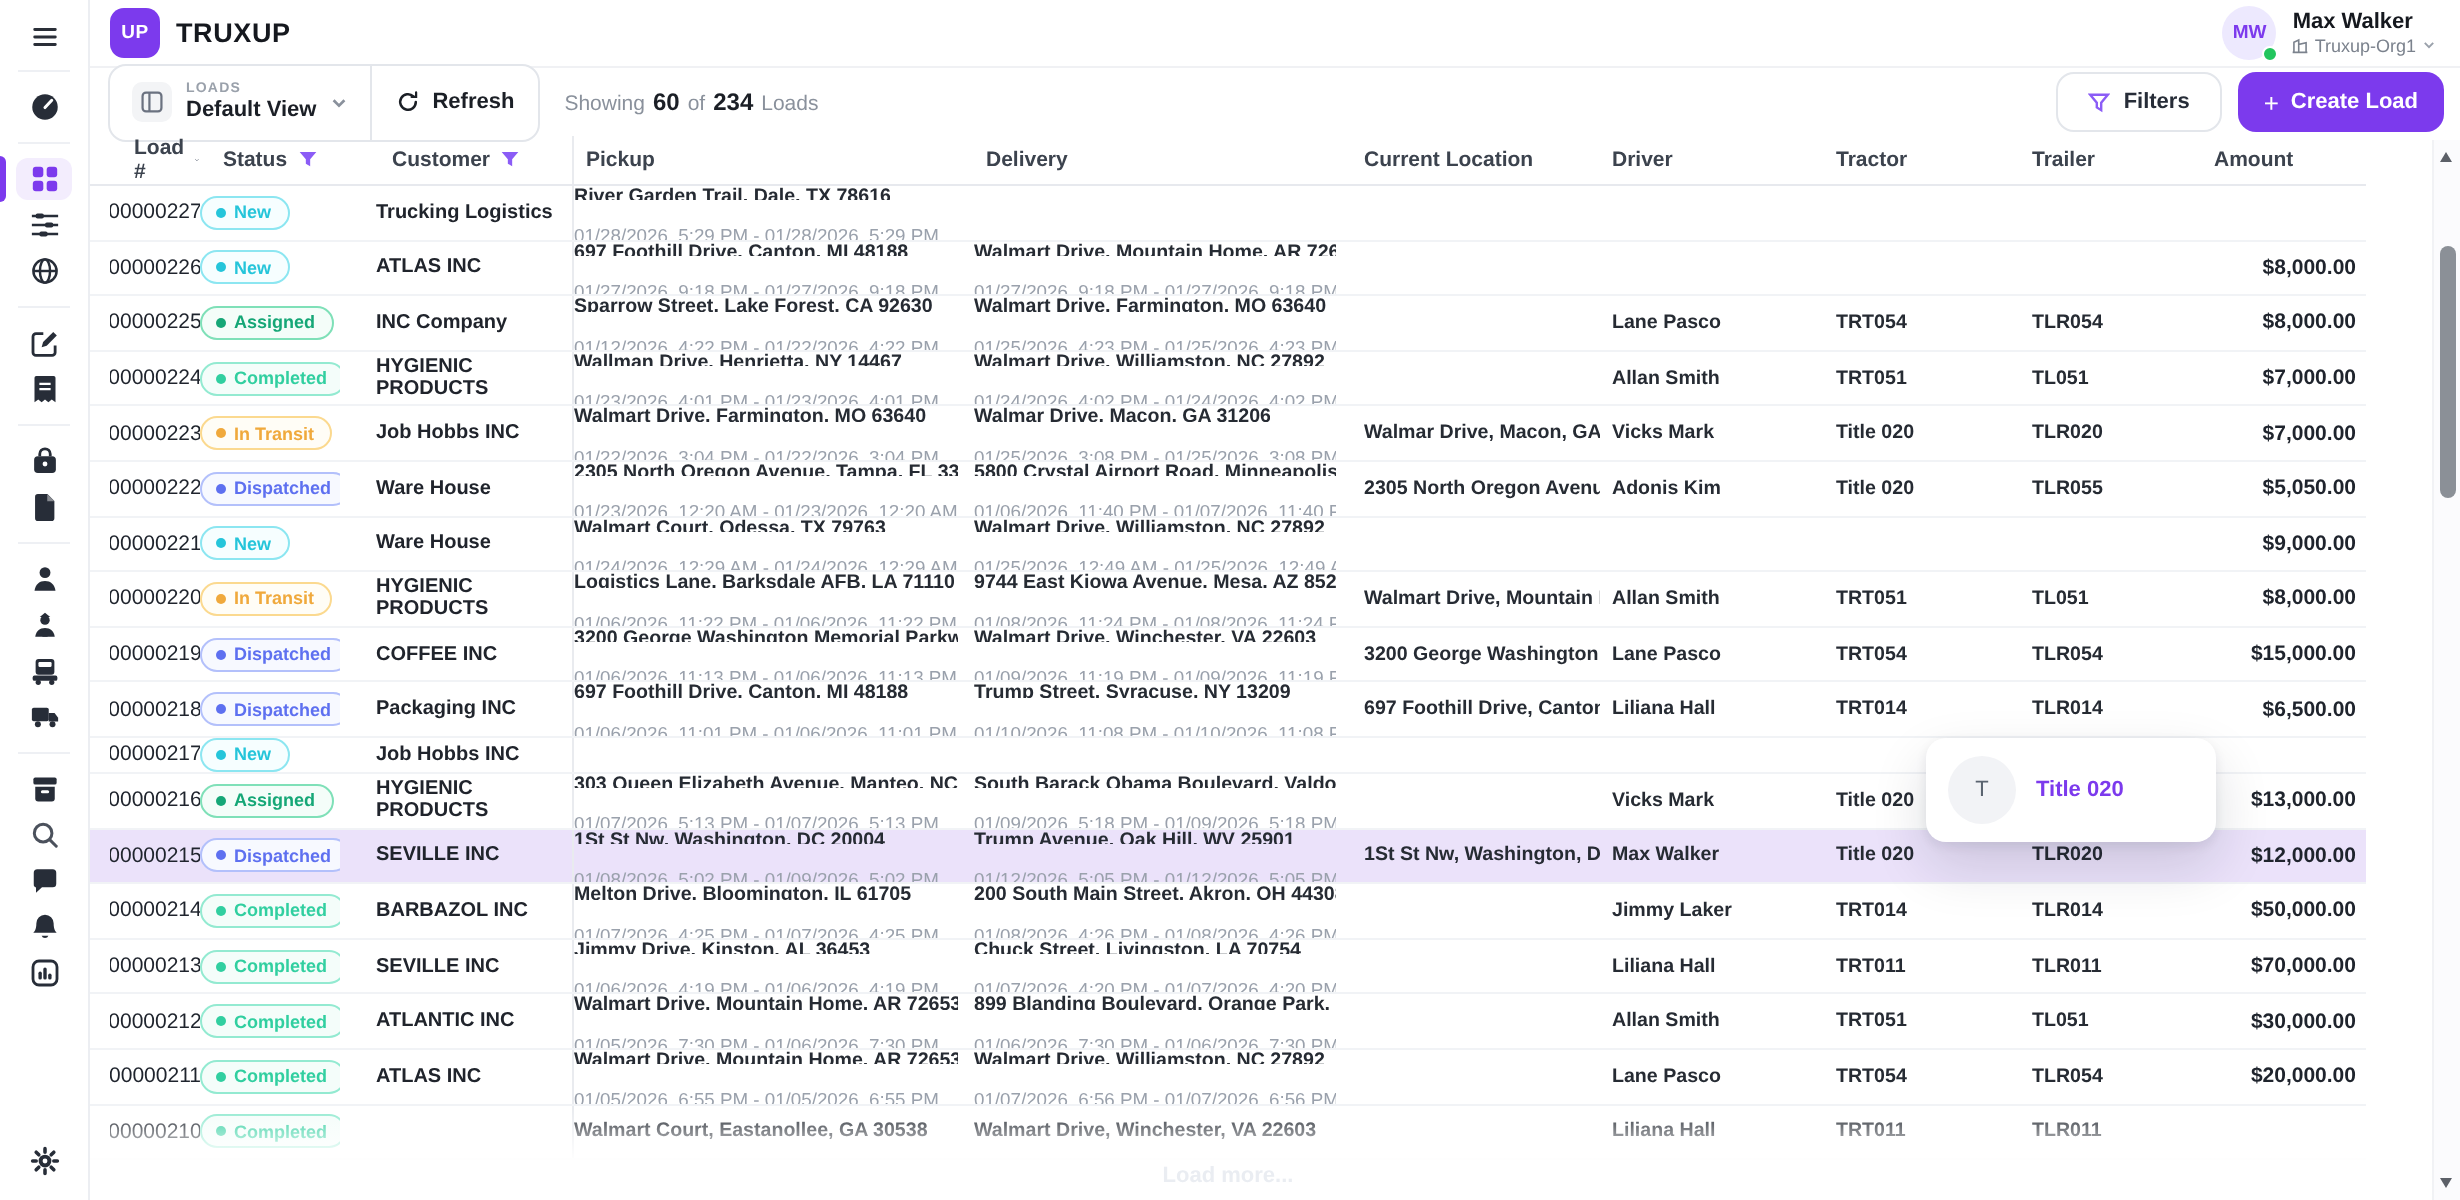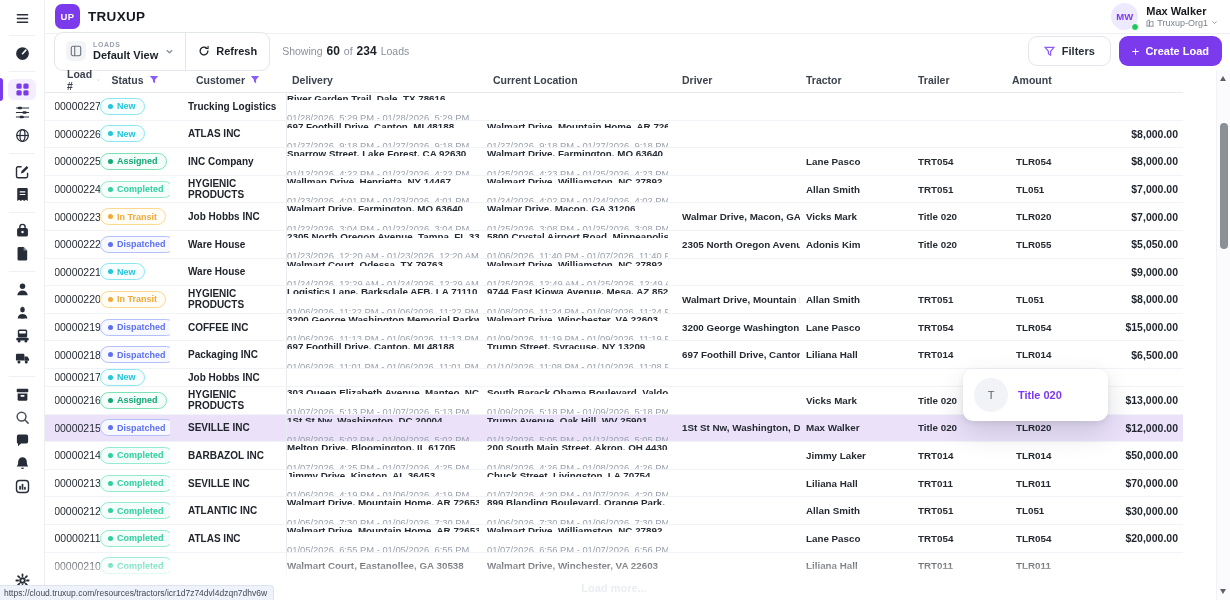--- a/index.html
+++ b/index.html
@@ -388,20 +388,23 @@
             <svg width="10" height="10" viewBox="0 0 12 12" fill="#8b5cf6">
               <path d="M1 1.2h10L7.3 5.6v4.2L4.7 8.2V5.6z"></path>
             </svg>
           </div>
           <div class="hcell h-customer">
             <span>Customer</span>
             <svg width="10" height="10" viewBox="0 0 12 12" fill="#8b5cf6">
               <path d="M1 1.2h10L7.3 5.6v4.2L4.7 8.2V5.6z"></path>
             </svg>
           </div>
+          <div class="hcell h-pickup">
+            <span>Pickup</span>
+          </div>
           <div class="hcell h-delivery">
             <span>Delivery</span>
           </div>
           <div class="hcell h-location">
             <span>Current Location</span>
           </div>
           <div class="hcell h-driver">
             <span>Driver</span>
           </div>
           <div class="hcell h-tractor">
@@ -775,14 +778,13 @@
       <div class="thumb"></div>
       <div class="scroll-arrow arr-down"></div>
     </div>
   </div>
 
   <div class="hovercard">
     <div class="tt-avatar">T</div>
     <div class="tt-label">Title 020</div>
   </div>
 
-  <div class="status-url">https://cloud.truxup.com/resources/tractors/icr1d7z74dvl4dzqn7dhv6w</div>
 </div>
 
 </body></html>

